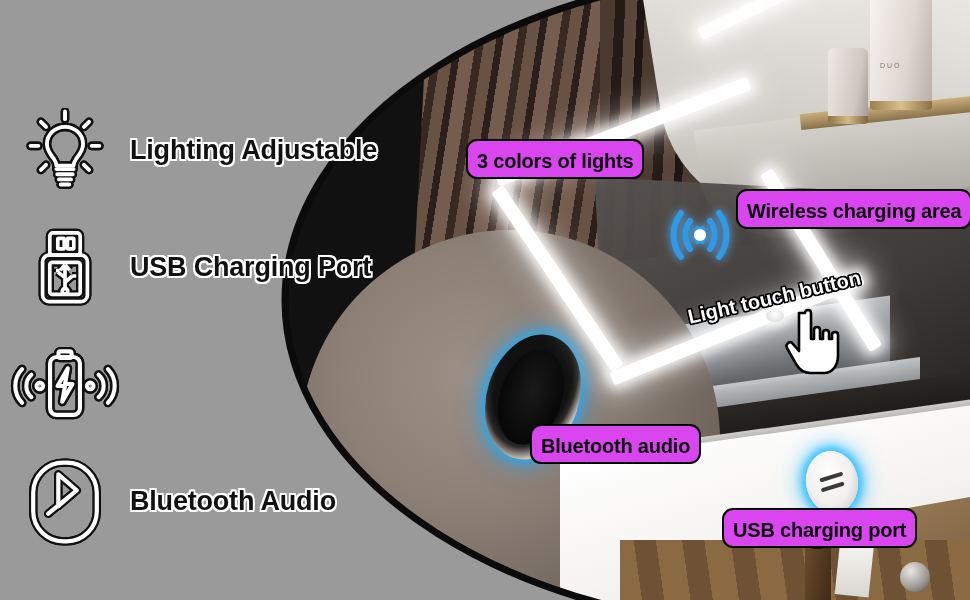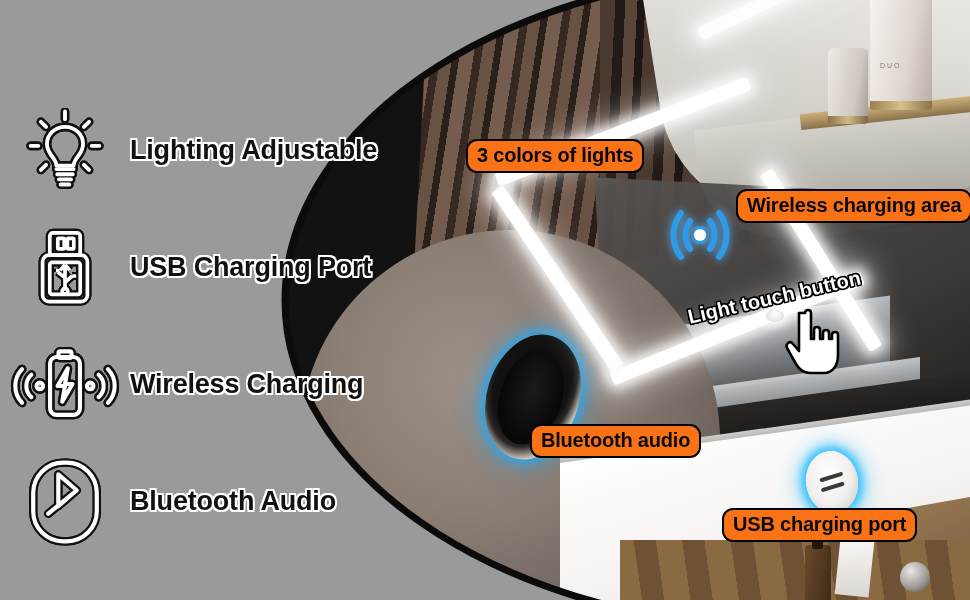--- a/index.html
+++ b/index.html
@@ -251,25 +251,25 @@
   .usbport:before,.usbport:after{
     content:"";position:absolute;left:14px;width:24px;height:4px;border-radius:2px;
     background:#3a3a3a;transform:rotate(-9deg);
   }
   .usbport:before{top:24px;}
   .usbport:after{top:34px;}
 
   
   .pill{
     position:absolute;z-index:35;
-    background:#f97316;color:#0a0a0a;
+    background:#d946ef;color:#0a0a0a;
     border:2.5px solid #000;
     border-radius:11px;
     font-size:20px;font-weight:bold;
-    padding:3px 9px 4px;
+    padding:9px 9px 4px;
     white-space:nowrap;line-height:1.15;
     letter-spacing:-0.2px;
   }
   #pill-colors{left:466px;top:139px;}
   #pill-wireless{left:736px;top:189px;border-radius:11px;}
   #pill-bt{left:530px;top:424px;}
   #pill-usb{left:722px;top:508px;}
 </style>
 </head>
 <body>
@@ -428,21 +428,20 @@
             <path d="M63 27 l-11 19 h8 l-3 17 11-19 h-8z"></path>
             <circle cx="33" cy="46" r="3.5"></circle>
             <circle cx="87" cy="46" r="3.5"></circle>
             <path d="M24 34 a16 16 0 0 0 0 24"></path>
             <path d="M14 28 a26 26 0 0 0 0 36"></path>
             <path d="M96 34 a16 16 0 0 1 0 24"></path>
             <path d="M106 28 a26 26 0 0 1 0 36"></path>
           </g>
         </svg>
       </div>
-      <div class="flabel">Wireless Charging</div>
     </div>
 
     <div class="frow">
       <div class="ficon">
         <svg viewBox="0 0 100 110" width="84" height="92">
           <g stroke="#111111" stroke-width="10" fill="none" stroke-linejoin="round">
             <rect x="12" y="8" width="76" height="94" rx="36"></rect>
             <path d="M42 22 l22 19 -34 28 34 -28 -22 19 V22z"></path>
           </g>
           <g stroke="#ffffff" stroke-width="5" fill="none" stroke-linejoin="round">

